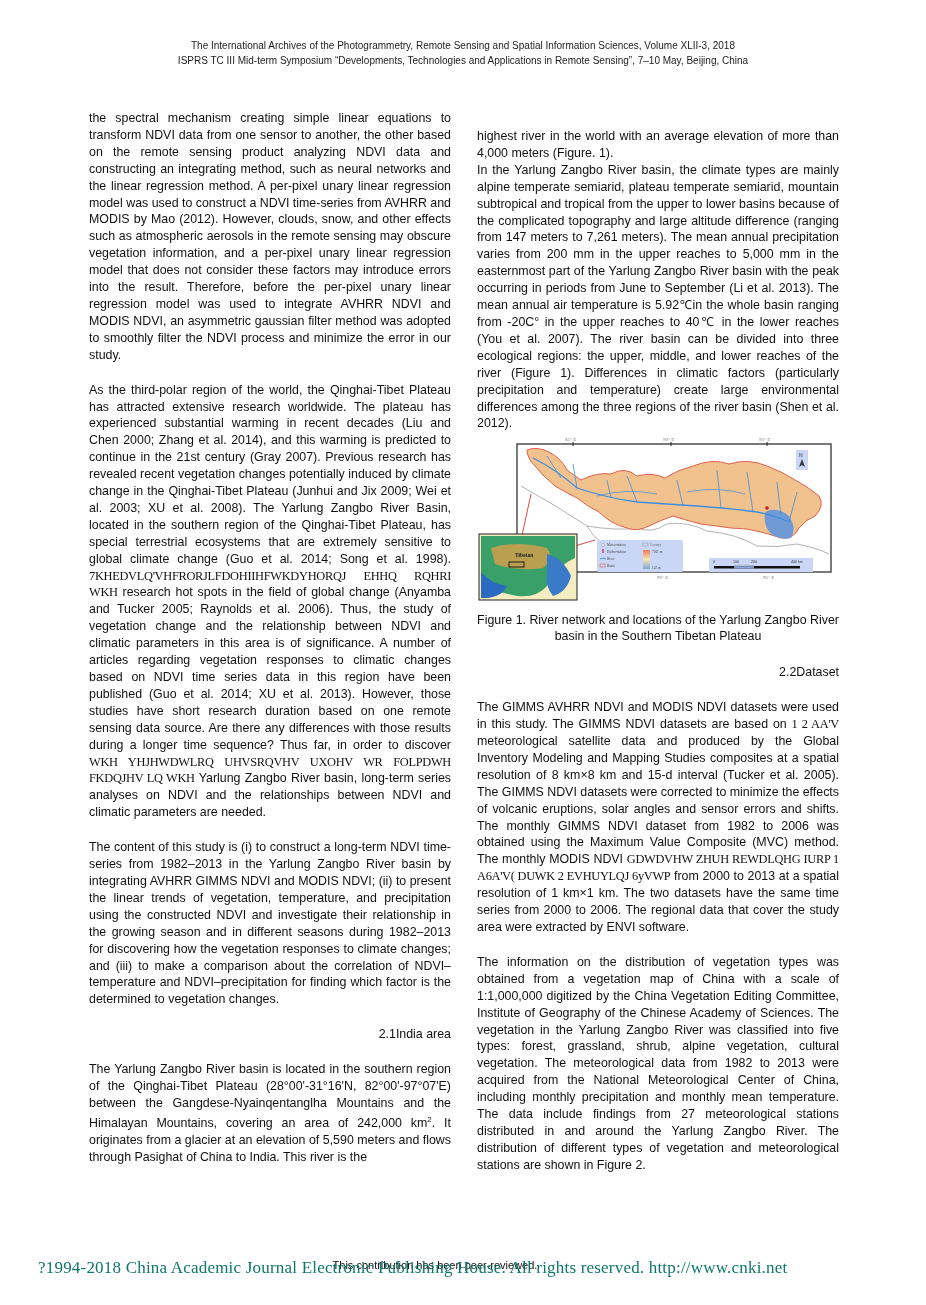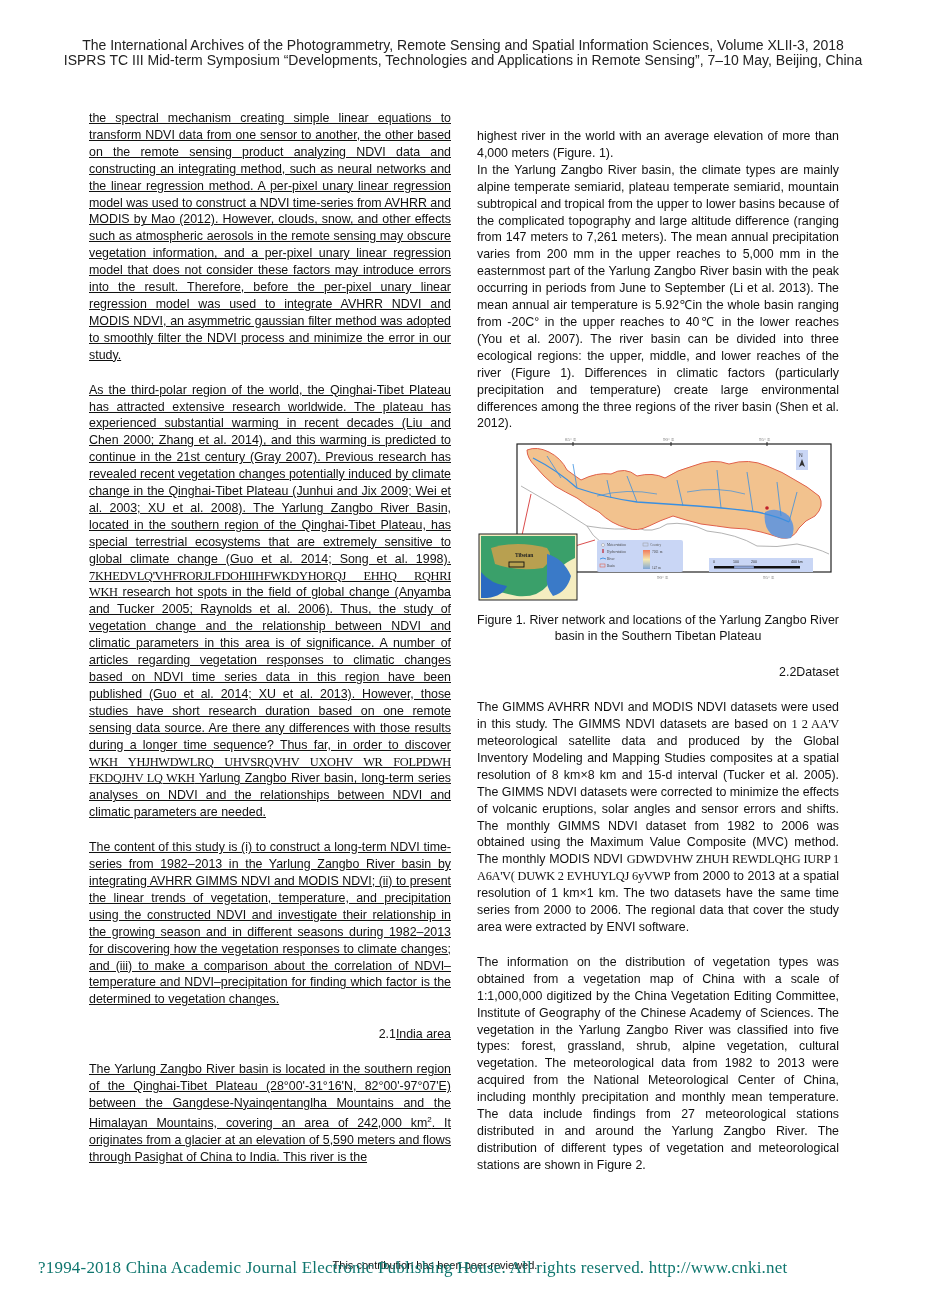--- a/index.html
+++ b/index.html
@@ -2,24 +2,24 @@
 <html><head>
   <meta charset="utf-8">
   <style>
     html, body { margin: 0; padding: 0; background: #ffffff; }
     body {
       width: 926px; height: 1305px; position: relative; overflow: hidden;
       font-family: "Liberation Sans", sans-serif; color: #111;
     }
     .header {
       position: absolute; top: 38px; left: 0; width: 926px; text-align: center;
-      font-size: 14px; line-height: 15px; color: #222;
+      font-size: 10px; line-height: 15px; color: #222;
     }
     .col { position: absolute; width: 362px; font-size: 12.4px; line-height: 16.9px; }
-    .col.left { left: 89px; top: 110px; text-decoration: underline; }
+    .col.left { left: 89px; top: 110px; }
     .col.right { left: 477px; top: 110px; }
     .col p { margin: 0 0 18px 0; text-align: justify; }
     .col p.tight { margin-bottom: 0; margin-top: 18px; }
     .garbled { font-family: "Liberation Serif", serif; letter-spacing: -0.3px; }
     .section-h { text-align: center; margin: 0 0 16px 0; letter-spacing: 0.3px; }
     .subsec { margin: 0 0 18px 0; text-align: right; }
     .subsec .num { display: inline-block; width: 37px; }
     sup { font-size: 8px; }
     .figure {
       position: relative; width: 362px; height: 168px; margin: 2px 0 8px 0;

